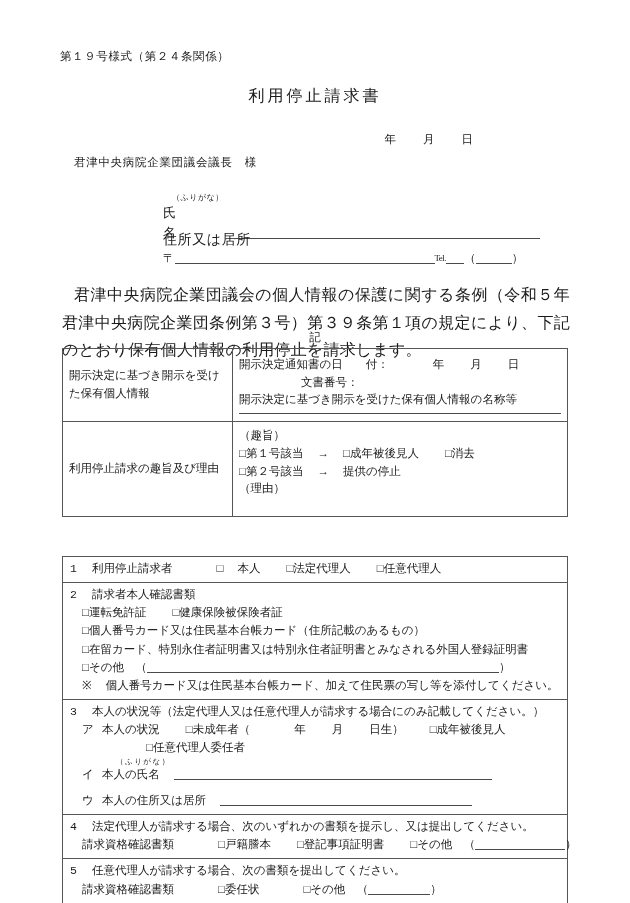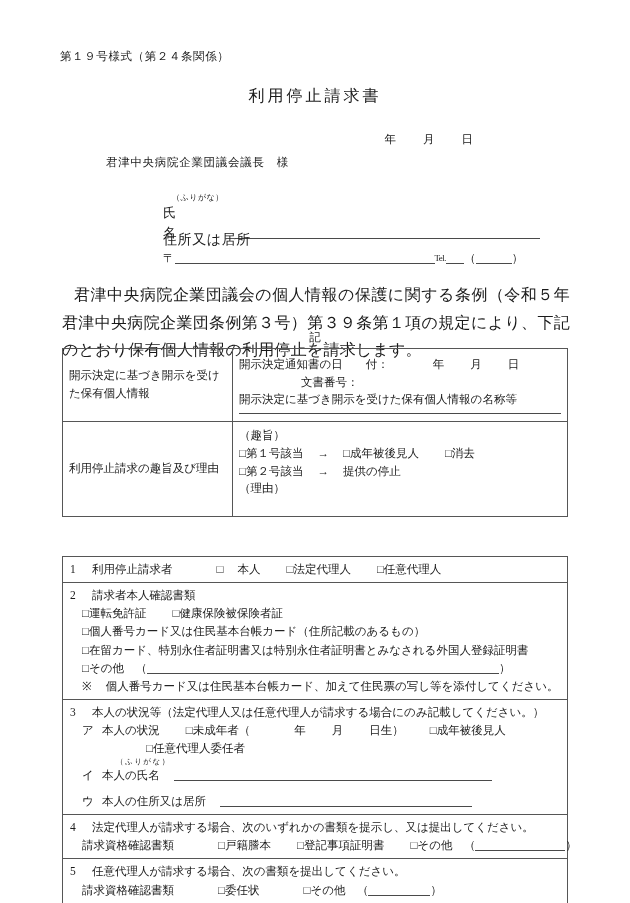--- a/index.html
+++ b/index.html
@@ -44,21 +44,20 @@
     font-size: 11.5px;
     letter-spacing: 1px;
   }
   .date-line span { display: inline-block; }
   .gap-m { width: 26px; }
   .addressee {
     position: absolute;
     left: 74px; top: 154px;
     font-size: 11.5px;
     letter-spacing: 0.7px;
-    margin-left: 32px;
   }
 
   
   .furigana {
     position: absolute;
     left: 172px; top: 192px;
     font-size: 8px;
     letter-spacing: 0.5px;
   }
   .name-row {
@@ -147,20 +146,21 @@
     height: 1px;
     width: 100%;
   }
   .purpose-cell { line-height: 1.62; }
   .cb { display:inline-block; }
 
   
   #lower-table {
     left: 62px; top: 556px;
     width: 506px;
+    font-family: Liberation Mono, monospace;
   }
   #lower-table td {
     padding: 3px 7px 4px 7px;
     line-height: 1.58;
     vertical-align: top;
   }
   .idx { display:inline-block; width: 22px; }
   .sub-idx { display:inline-block; width: 20px; margin-left: 12px;}
   .indent1 { padding-left: 12px; }
   .indent2 { padding-left: 12px; }

